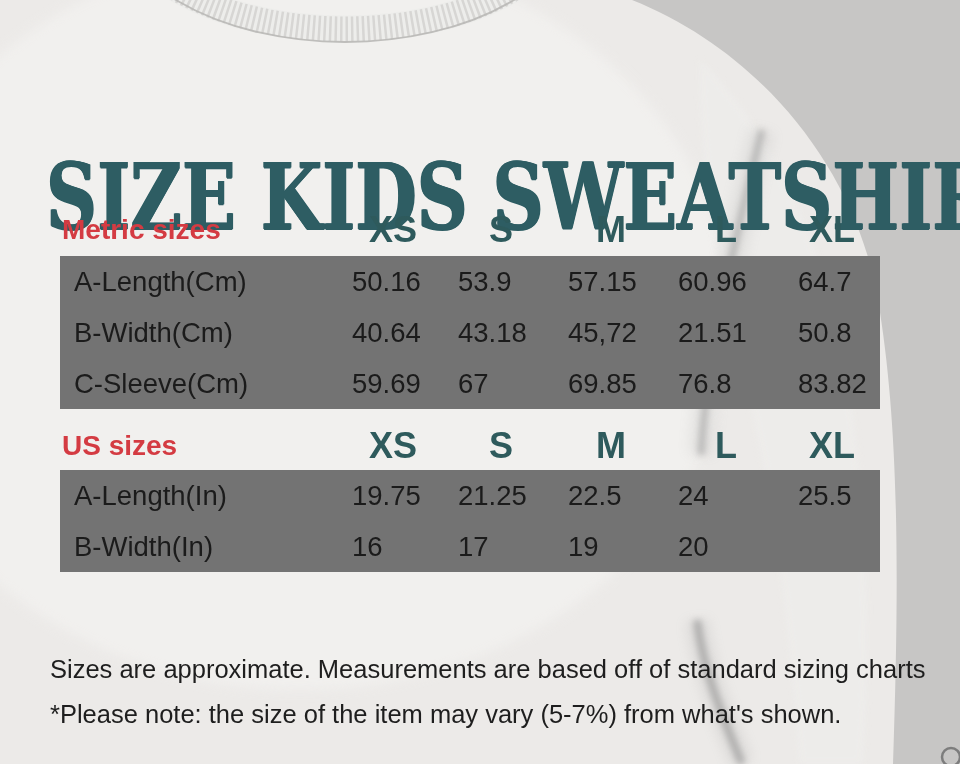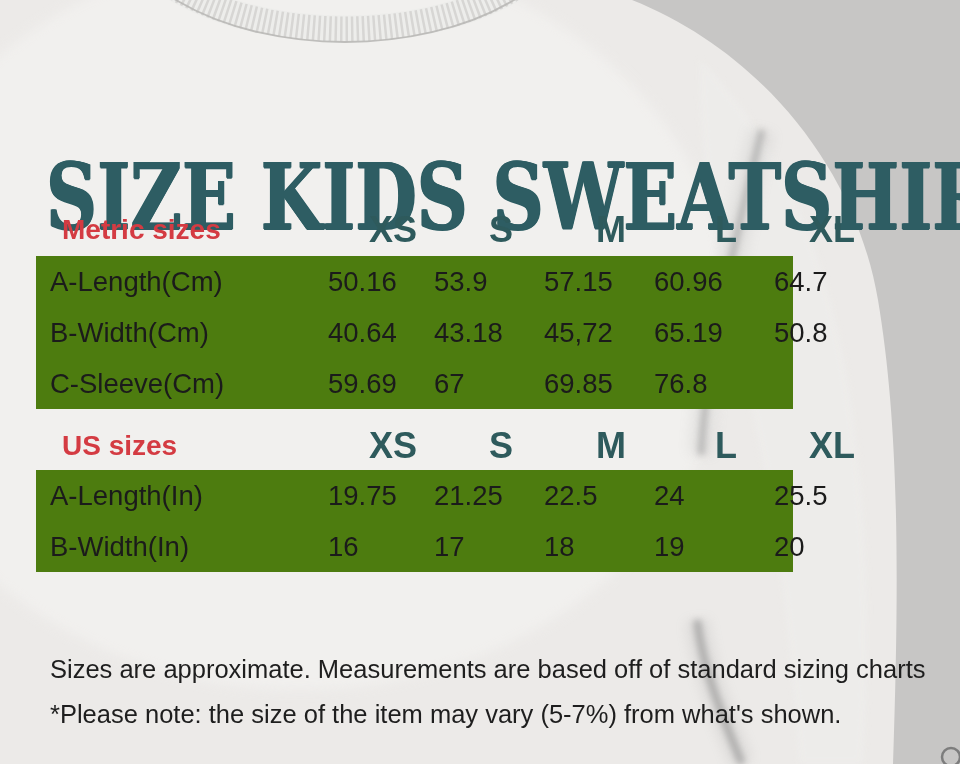--- a/index.html
+++ b/index.html
@@ -11,21 +11,21 @@
          font-family:"DejaVu Serif",serif;font-weight:700;font-size:92px;line-height:.95;
          color:#2e5d63;white-space:nowrap;letter-spacing:0px;
          transform:scaleX(.77);transform-origin:left top;
          text-shadow:1px 0 #2e5d63,-1px 0 #2e5d63,0 1px #2e5d63;}
 
   .cols{display:grid;grid-template-columns:292px 106px 110px 110px 120px 92px;align-items:center;}
   .size-head-row{position:absolute;left:48px;width:850px;height:46px;z-index:1;}
   .sec-head{font-size:28px;font-weight:700;color:#d43b42;padding-left:14px;}
   .size-letter{font-size:36px;font-weight:700;color:#2e5a5c;text-align:center;}
 
-  .white-block{position:absolute;left:36px;width:757px;background:#4d7c0f;z-index:1;}
+  .white-block{position:absolute;left:60px;width:820px;background:#737373;z-index:1;}
   .row{height:51px;}
   .row-label{font-size:27.5px;color:#1b1b1b;padding-left:14px;}
   .val{font-size:27.5px;color:#1b1b1b;text-align:left;}
 
   .footer-line{position:absolute;left:50px;z-index:1;font-size:25.5px;color:#1e1e1e;white-space:nowrap;text-align:center;}
   #footer1{top:655px;}
   #footer2{top:700px;}
 </style>
 </head>
 <body>
@@ -78,29 +78,30 @@
     <div class="val">53.9</div>
     <div class="val">57.15</div>
     <div class="val">60.96</div>
     <div class="val">64.7</div>
   </div>
   <div class="row cols">
     <div class="row-label">B-Width(Cm)</div>
     <div class="val">40.64</div>
     <div class="val">43.18</div>
     <div class="val">45,72</div>
-    <div class="val">65.19</div>
+    <div class="val">21.51</div>
     <div class="val">50.8</div>
   </div>
   <div class="row cols">
     <div class="row-label">C-Sleeve(Cm)</div>
     <div class="val">59.69</div>
     <div class="val">67</div>
     <div class="val">69.85</div>
     <div class="val">76.8</div>
+    <div class="val">83.82</div>
   </div>
 </div>
 
 <div class="size-head-row cols" style="top:423px">
   <div class="sec-head">US sizes</div>
   <div class="size-letter">XS</div>
   <div class="size-letter">S</div>
   <div class="size-letter">M</div>
   <div class="size-letter">L</div>
   <div class="size-letter">XL</div>
@@ -112,20 +113,19 @@
     <div class="val">19.75</div>
     <div class="val">21.25</div>
     <div class="val">22.5</div>
     <div class="val">24</div>
     <div class="val">25.5</div>
   </div>
   <div class="row cols">
     <div class="row-label">B-Width(In)</div>
     <div class="val">16</div>
     <div class="val">17</div>
-    <div class="val">18</div>
     <div class="val">19</div>
     <div class="val">20</div>
   </div>
 </div>
 
 <div id="footer1" class="footer-line">Sizes are approximate. Measurements are based off of standard sizing charts</div>
 <div id="footer2" class="footer-line">*Please note: the size of the item may vary (5-7%) from what's shown.</div>
 
 </body></html>

